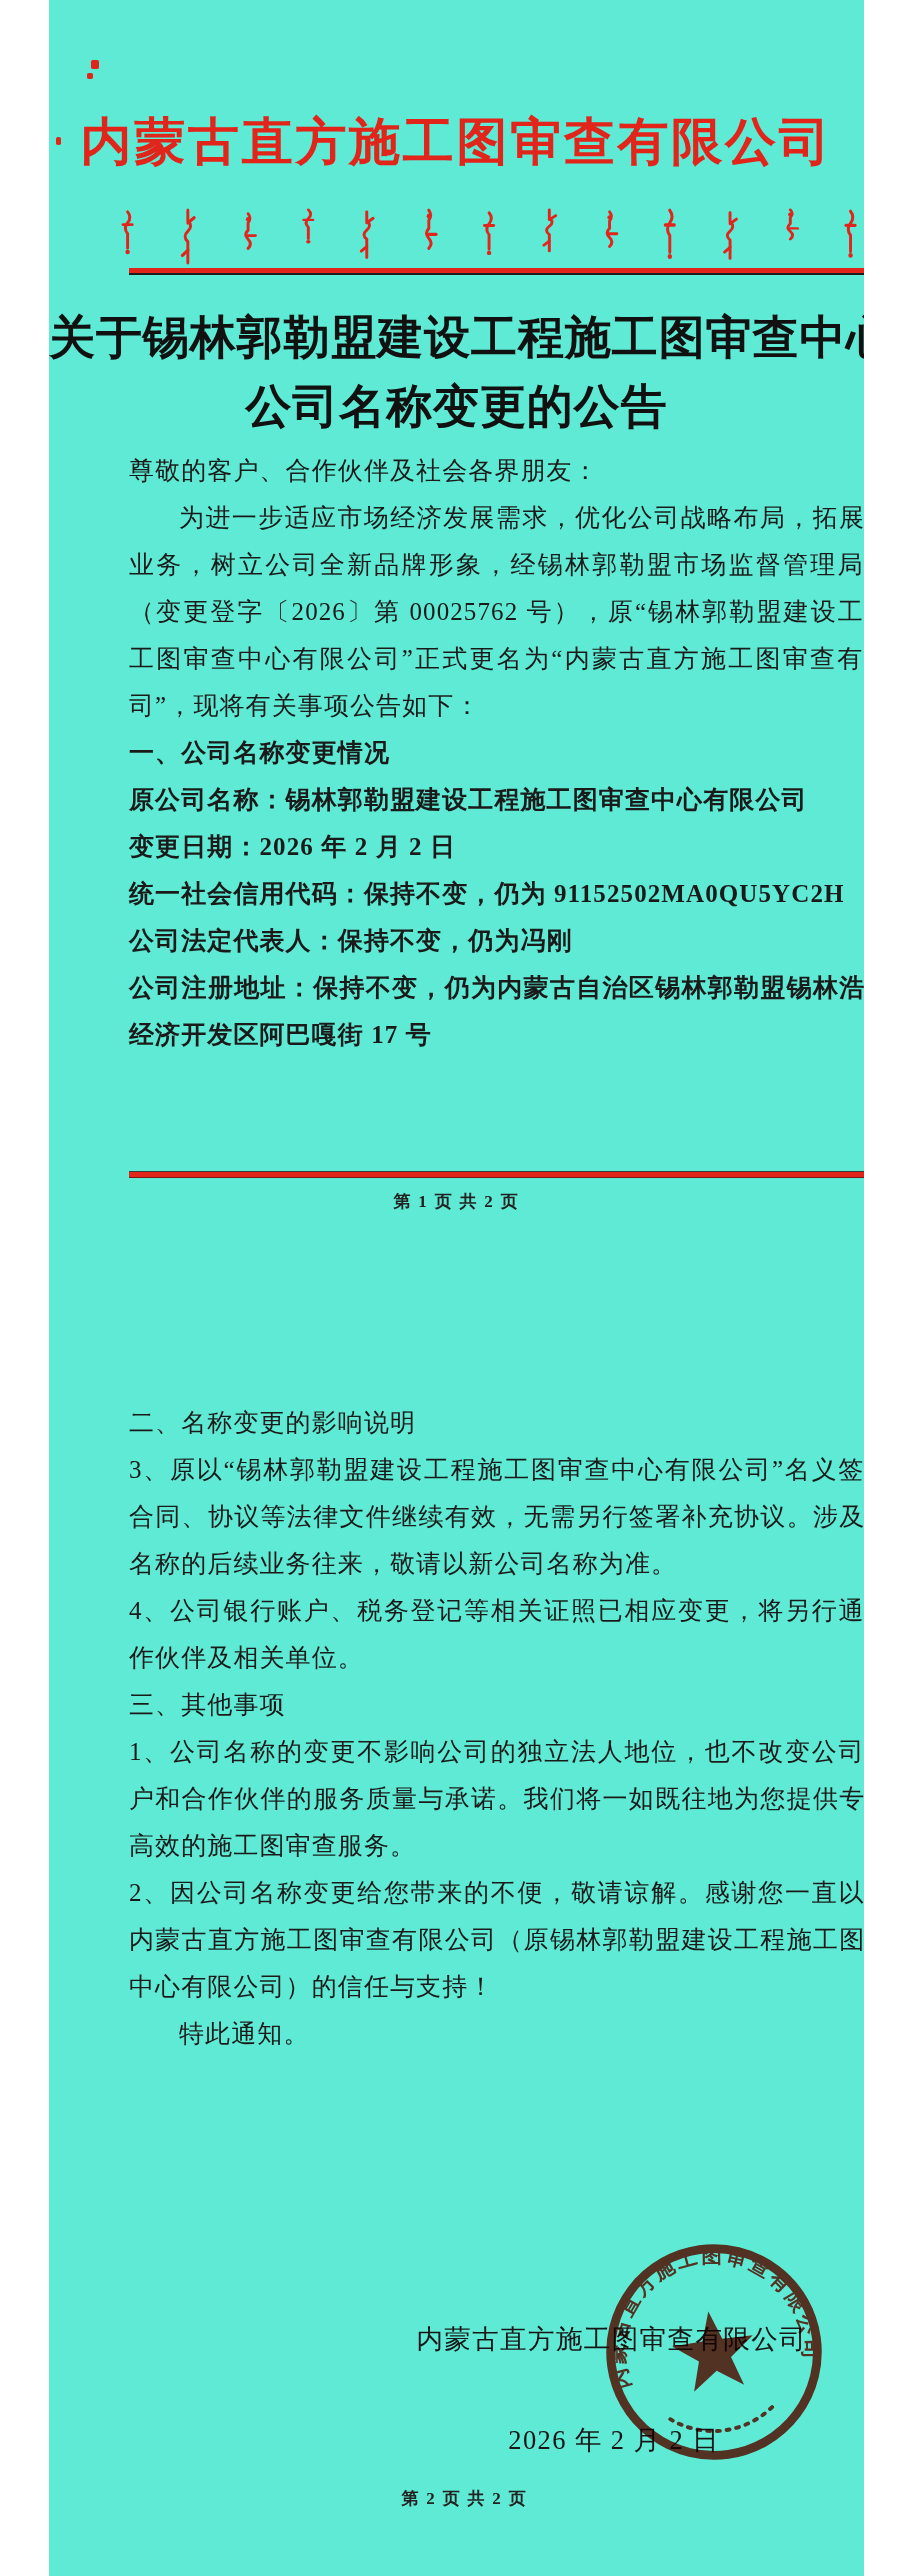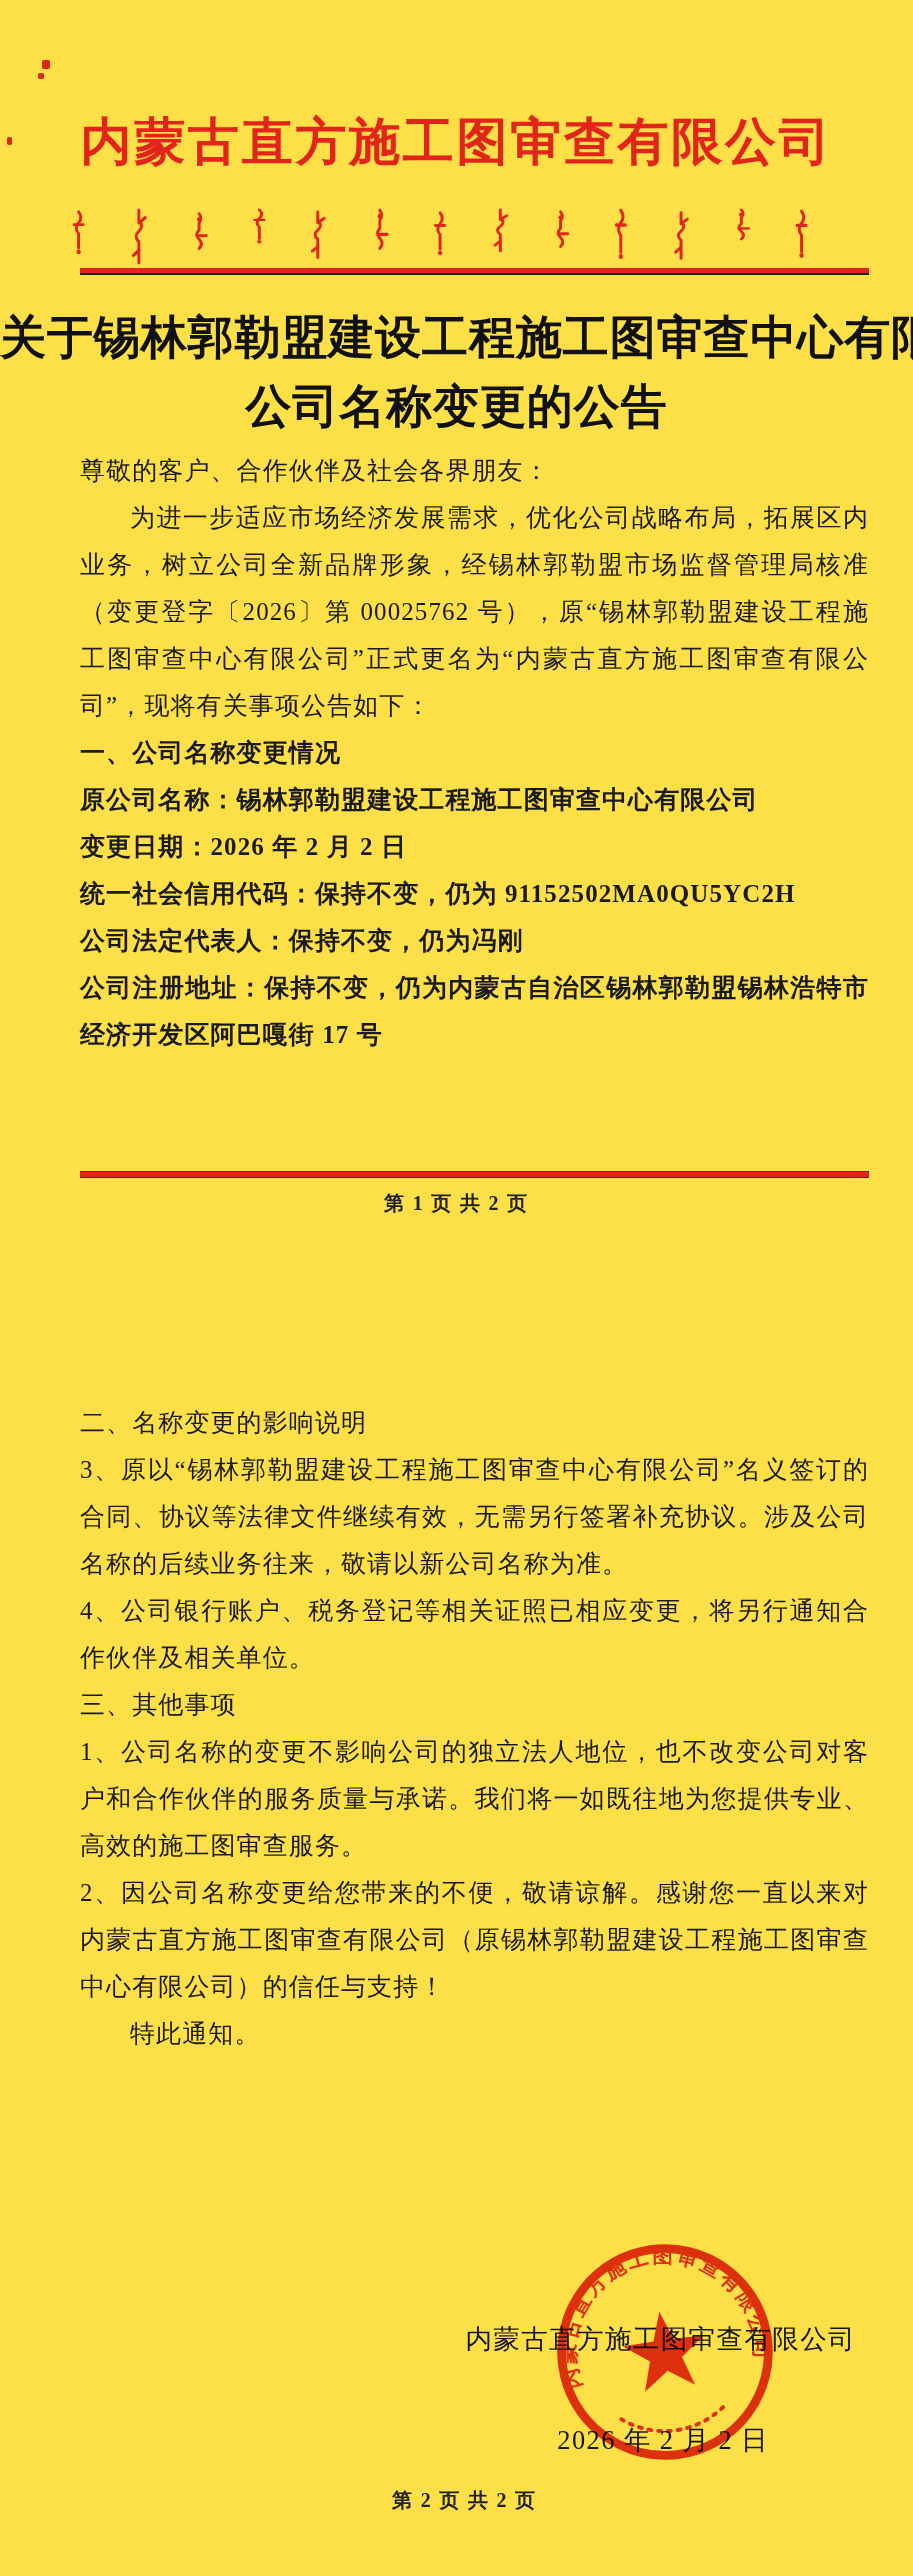--- a/index.html
+++ b/index.html
@@ -1,20 +1,20 @@
 <!DOCTYPE html>
 <html style="font-size:14.6px"><head>
 <meta charset="utf-8">
 <style>
   html,body{margin:0;padding:0;background:#ffffff;}
   .page{
     position:relative;
-    width:913px;height:2576px;
+    width:815px;height:2576px;
     margin:0 auto;
-    background:#fde047;
+    background:#5eead4;
     font-family:"Liberation Serif","DejaVu Serif",serif;
     color:#1a1a1a;
     overflow:hidden;
   }
   .letterhead{
     position:absolute;top:108px;left:0;right:0;
     text-align:center;
     font-size:51px;font-weight:bold;
     color:#e2251b;
     letter-spacing:2.7px;
@@ -48,21 +48,21 @@
   .p2{top:1399px;}
   .indent{text-indent:2em;}
   .bold{font-weight:bold;}
   .foot-rule{
     position:absolute;top:1171px;left:80px;width:789px;
     height:4.6px;background:#e2251b;
     border-top:0.9px solid #3a3a3a;border-bottom:0.9px solid #7a1710;
   }
   .page-footer{
     position:absolute;left:0;right:0;text-align:center;
-    font-size:20px;font-weight:bold;color:#222;letter-spacing:1.8px;
+    font-size:17px;font-weight:bold;color:#222;letter-spacing:1.8px;
   }
   .pf1{top:1190px;}
   .pf2{top:2487px;padding-left:16px;}
   .closing{margin:0;text-indent:2em;}
   .sig-company{
     position:absolute;top:2321px;right:57px;
     font-size:26.5px;letter-spacing:1.4px;color:#161616;
     white-space:nowrap;
   }
   .sig-date{

